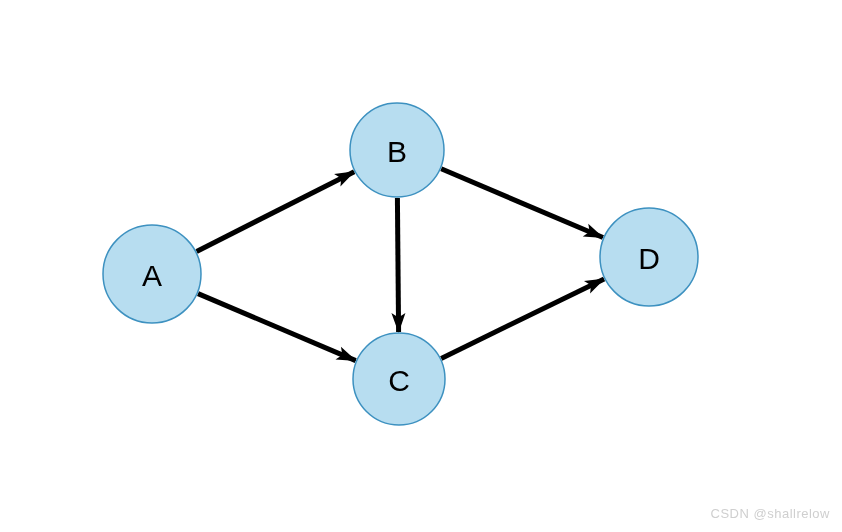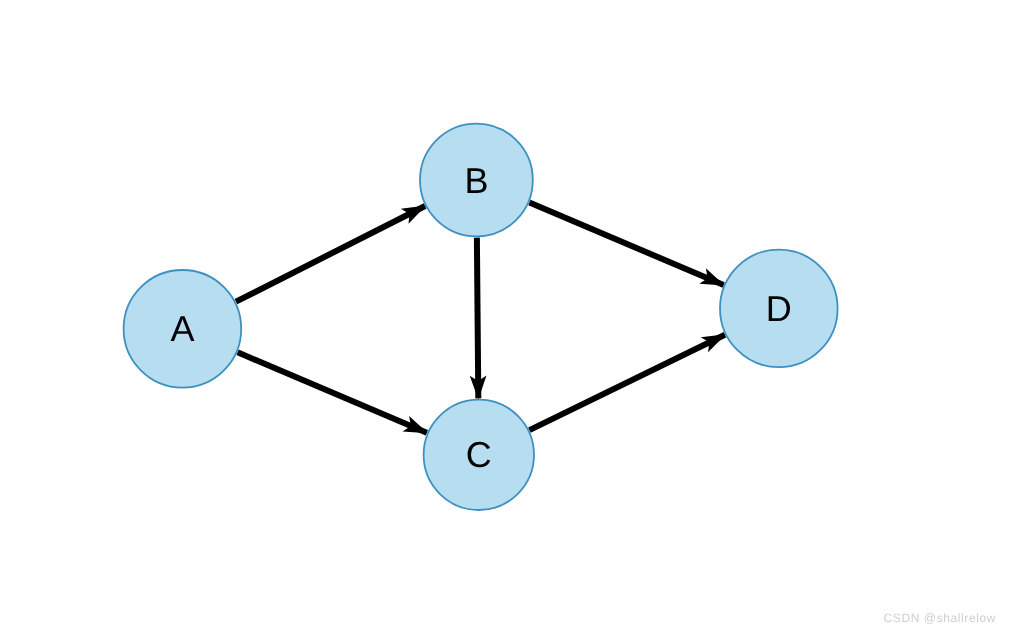--- a/index.html
+++ b/index.html
@@ -26,21 +26,21 @@
     font-size: 30px;
     fill: #000000;
     text-anchor: middle;
     dominant-baseline: central;
     user-select: none;
   }
   .watermark {
     position: absolute;
     right: 12px;
     bottom: 11px;
-    font-size: 10px;
+    font-size: 13px;
     letter-spacing: 0.5px;
     font-family: "Liberation Sans", sans-serif;
   }
 </style>
 </head>
 <body>
 
 <div class="stage">
   <svg class="graph" width="842" height="532" viewBox="0 0 842 532">
     <defs>

